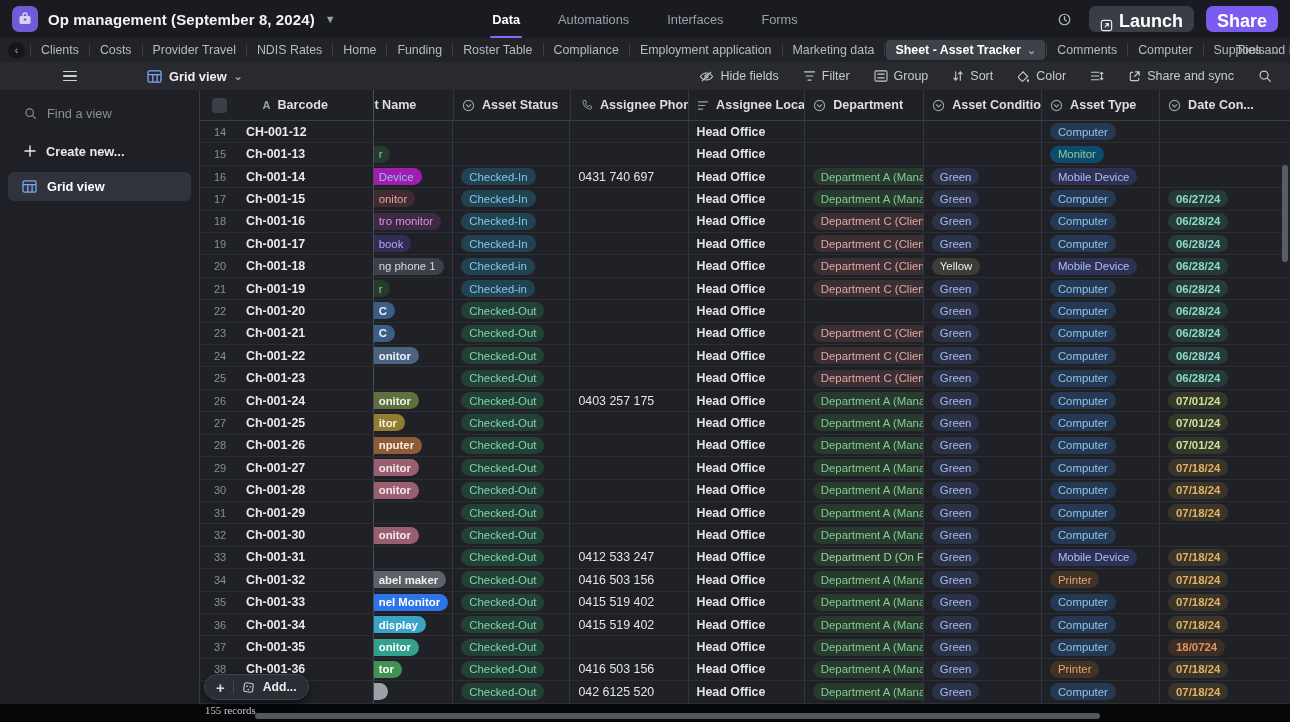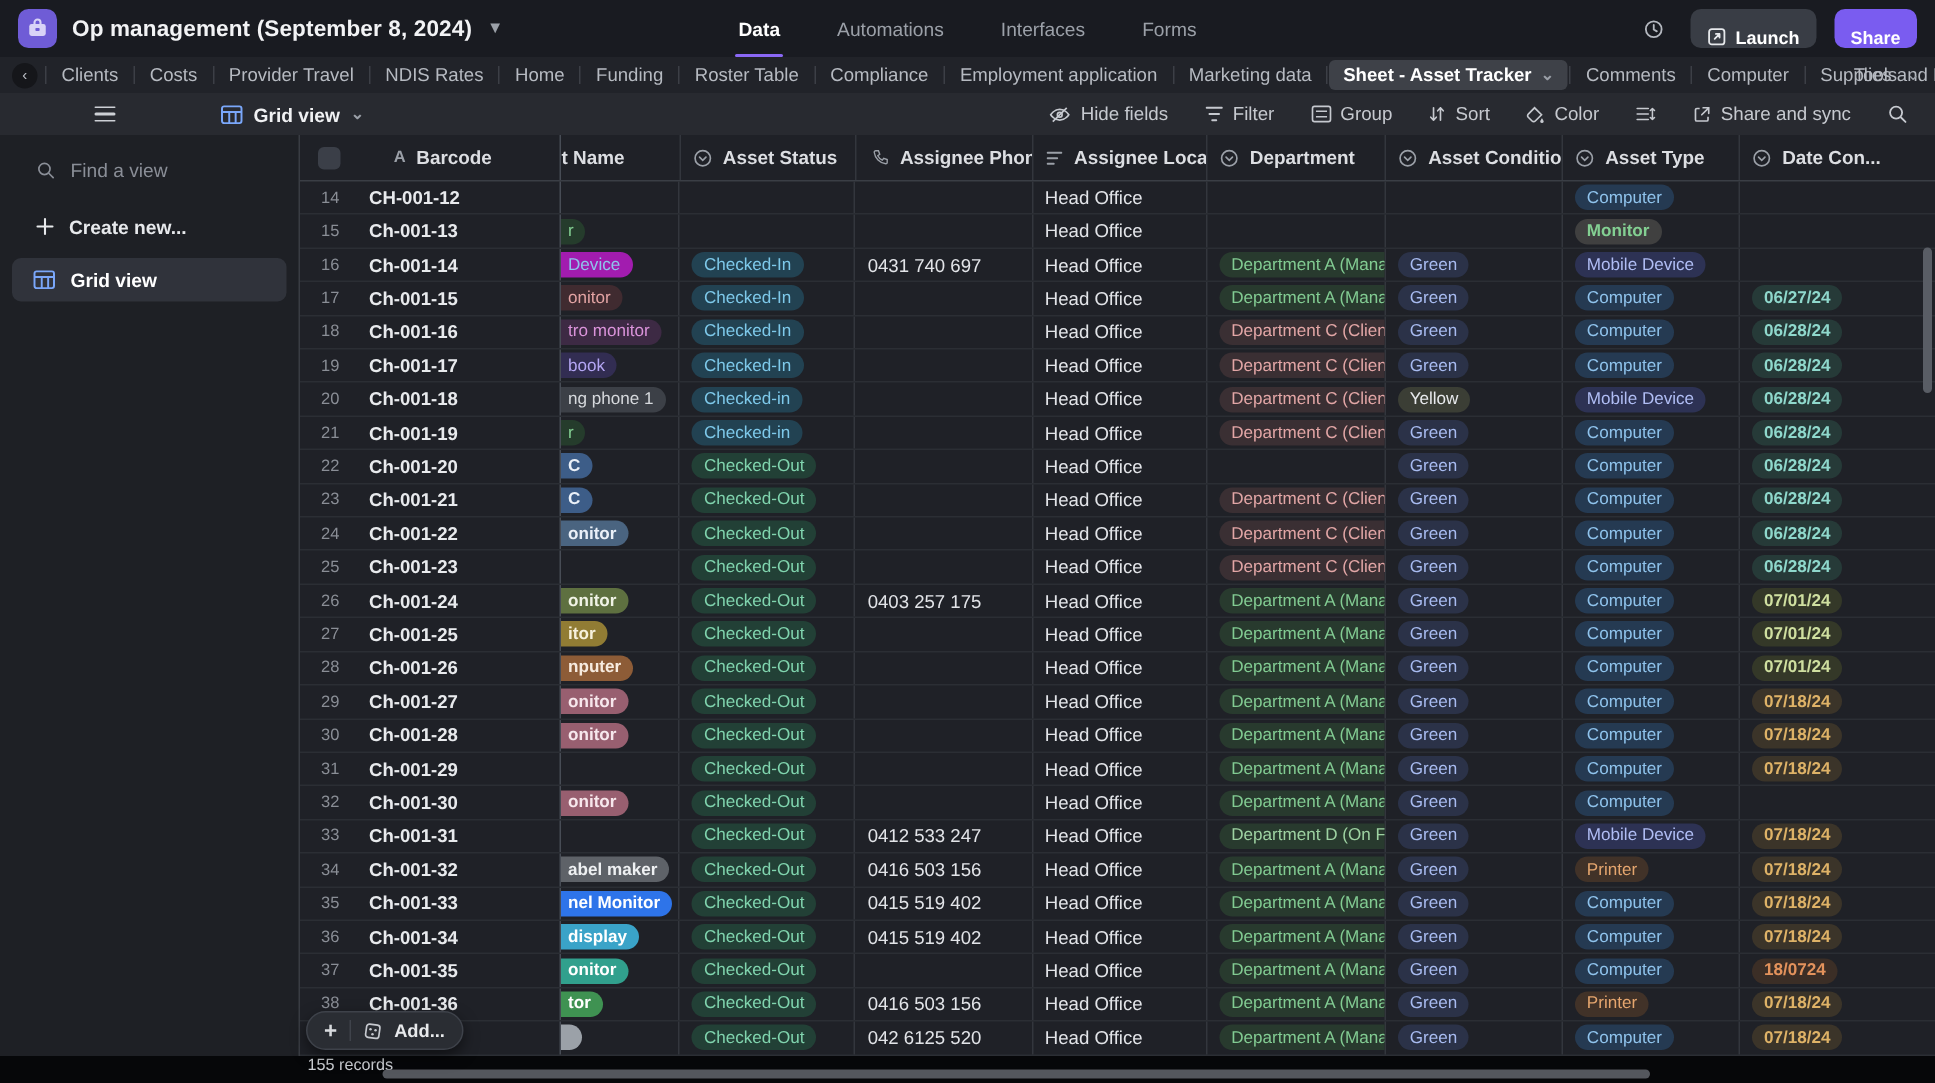--- a/index.html
+++ b/index.html
@@ -16,22 +16,22 @@
   .apptitle { color:#f2f3f5; font-size:15px; font-weight:700; letter-spacing:.1px; }
   .chev { color:#9ba0a8; font-size:11px; line-height:1; }
   .topnav { display:flex; align-items:center; gap:38px; height:100%; }
   .topnav .nav-item { position:relative; height:100%; display:flex; align-items:center;
                       color:#9ba0a8; font-size:12.8px; cursor:default; }
   .topnav .nav-item.active { color:#fff; font-weight:700; }
   .topnav .nav-item.active::after { content:""; position:absolute; left:-2px; right:-2px; bottom:0;
                       height:2.5px; border-radius:2px; background:#8a68f5; }
   .tb-right { flex:1; display:flex; align-items:center; justify-content:flex-end; gap:12px; padding-right:12px; }
   .iconbtn { width:24px; height:24px; display:flex; align-items:center; justify-content:center; border-radius:6px; }
-  .btn { height:26px; display:flex; align-items:flex-start; gap:6px; padding:12px 11px; border-radius:7px;
-         font-size:12px; font-weight:700; color:#fff; }
+  .btn { height:26px; display:flex; align-items:flex-end; gap:6px; padding:0 11px; border-radius:7px;
+         font-size:18px; font-weight:700; color:#fff; }
   .btn.launch { background:#393d45; }
   .btn.share { background:#7a5cf0; }
 
   
   .tabstrip { position:absolute; left:0; top:38px; width:100%; height:24px; background:#212329;
               display:flex; align-items:center; padding:0 10px 0 8px; }
   .circlebtn { width:17px; height:17px; border-radius:50%; background:#15161a; color:#b9bdc4;
                display:flex; align-items:center; justify-content:center; font-size:10px; margin-right:4px; flex:0 0 auto;}
   .tabs { display:flex; align-items:center; height:100%; flex:1; min-width:0; }
   .tabdiv { width:1px; height:12px; background:#3c3f46; margin:0 1px; flex:0 0 auto; }
@@ -76,41 +76,41 @@
   .c-loc{width:125px;} .c-dept{width:128px;} .c-cond{width:127px;} .c-type{width:127px;}
   .c-date{width:140px; border-right:none !important;}
   .gbody { }
   .trow { display:flex; height:22.42px; border-bottom:1px solid #2b2e34; }
   .cell { display:flex; align-items:center; height:100%; padding-left:8px; overflow:hidden;
           border-right:1px solid #33363d; color:#e2e4e8; font-size:12.4px; white-space:nowrap; }
   .cell.c-num { color:#8a8e96; font-size:11px; padding-left:14px; }
   .cell.c-barcode { font-weight:700; color:#e8eaed; }
   .cell.c-name { padding-left:0; }
   .cell.c-phone { font-weight:500; }
-  .cell.c-loc { font-weight:400; }
+  .cell.c-loc { font-weight:700; }
   .chip { display:inline-flex; align-items:center; height:17px; padding:0 8px; border-radius:9px;
           font-size:11.4px; font-weight:500; white-space:nowrap; }
   .namechip { border-radius:0 9px 9px 0; padding-left:5px; }
   .namechip.solid { font-weight:600; }
   .datepill { display:inline-flex; align-items:center; height:17px; padding:0 8px; border-radius:9px;
               font-size:11.4px; font-weight:600; }
   .vscroll { position:absolute; right:2px; top:75px; width:6px; height:97px; border-radius:3px;
              background:#595d65; z-index:4; }
 
   
   .addpill { position:absolute; left:204px; top:674px; height:26px; z-index:6;
              display:flex; align-items:center; gap:8px; padding:0 11px; border-radius:15px;
              background:#2a2d33; border:1px solid #3e424a; box-shadow:0 4px 10px rgba(0,0,0,.5);
              color:#e8eaec; font-size:12.2px; font-weight:600; }
   .addpill .pdiv { width:1px; height:14px; background:#3f434b; }
   .addplus { color:#d8dade; font-size:15px; line-height:1; }
 
   
   .bottombar { position:absolute; left:0; bottom:0; width:100%; height:18px; background:#060709; z-index:5; }
-  .records { position:absolute; left:205px; top:0; color:#cfd2d6; font-size:10.8px; }
+  .records { position:absolute; left:205px; top:0; color:#cfd2d6; font-size:10.8px;font-family:Liberation Serif, serif; }
   .hthumb { position:absolute; left:255px; top:9px; width:845px; height:6px; border-radius:3px; background:#54575d; }
   svg { display:block; }
 </style>
 </head>
 <body>
 
 <div class="app">
 
   <div class="topbar">
     <div class="tb-left">
@@ -378,21 +378,21 @@
           <div class="cell c-barcode">Ch-001-13</div>
           <div class="cell c-name">
             <span class="chip namechip" style="background: rgb(37, 60, 44); color: rgb(131, 207, 146);">r</span>
           </div>
           <div class="cell c-status"></div>
           <div class="cell c-phone"></div>
           <div class="cell c-loc">Head Office</div>
           <div class="cell c-dept"></div>
           <div class="cell c-cond"></div>
           <div class="cell c-type">
-            <span class="chip" style="background: #404040; color: rgb(131, 207, 146); font-weight: bold;">Monitor</span>
+            <span class="chip" style="background: #0c4a6e; color: rgb(131, 207, 146);">Monitor</span>
           </div>
           <div class="cell c-date"></div>
         </div>
         <div class="trow">
           <div class="cell c-num">16</div>
           <div class="cell c-barcode">Ch-001-14</div>
           <div class="cell c-name">
             <span class="chip namechip" style="background: #a21caf; color: rgb(143, 195, 236); text-align: center;"> Device</span>
           </div>
           <div class="cell c-status">

